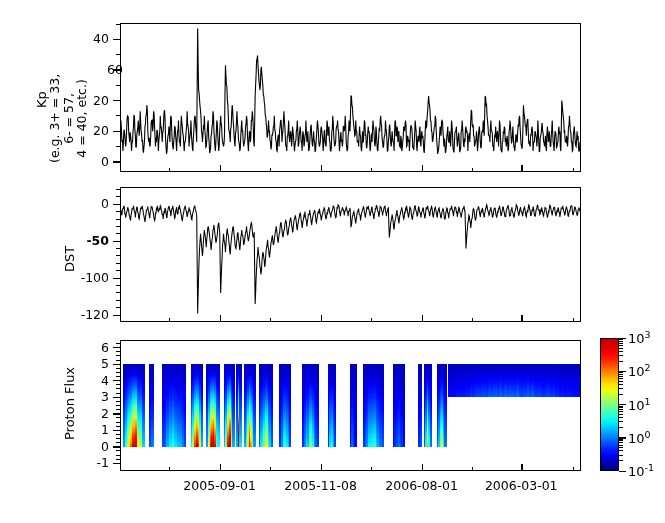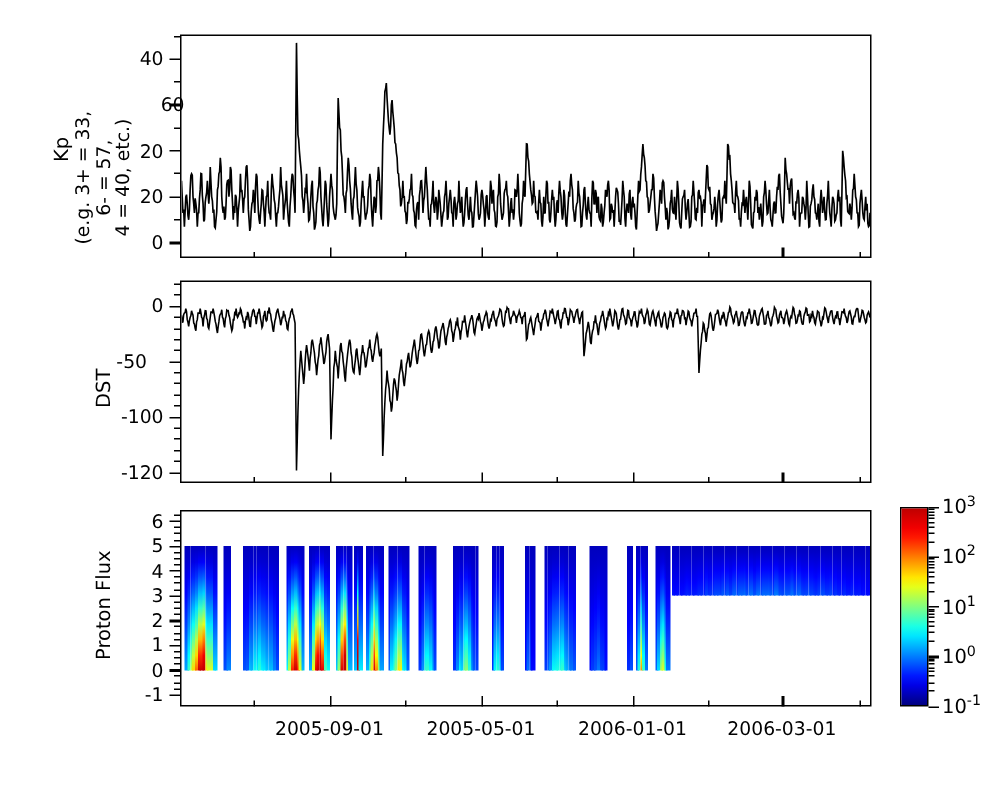--- a/index.html
+++ b/index.html
@@ -57,21 +57,21 @@
 </div>
 
 <div class="panel" style="left:120px;top:187px;width:461px;height:135px;"></div>
 
 <div class="ylabel" style="left:62px;top:272px;">DST</div>
 
 <div id="dst-ticks">
     <div class="tick" style="left: 113px; top: 203.756px; width: 7px; height: 1.3px;"></div>
     <div class="ticklbl" style="left: 57px; top: 196.256px; width: 52px;">0</div>
     <div class="tick" style="left: 113px; top: 240.7px; width: 7px; height: 1.3px;"></div>
-    <div class="ticklbl" style="left: 46px; top: 233.2px; width: 52px;">-50</div>
+    <div class="ticklbl" style="left: 57px; top: 233.2px; width: 52px; font-weight: bold;">-50</div>
     <div class="tick" style="left: 113px; top: 277.644px; width: 7px; height: 1.3px;"></div>
     <div class="ticklbl" style="left: 57px; top: 270.144px; width: 52px;">-100</div>
     <div class="tick" style="left: 113px; top: 314.589px; width: 7px; height: 1.3px;"></div>
     <div class="ticklbl" style="left: 57px; top: 307.089px; width: 52px;">-120</div>
     <div class="tick" style="left: 116.15px; top: 307.2px; width: 3.85px; height: 1px;"></div>
     <div class="tick" style="left: 116.15px; top: 299.811px; width: 3.85px; height: 1px;"></div>
     <div class="tick" style="left: 116.15px; top: 292.422px; width: 3.85px; height: 1px;"></div>
     <div class="tick" style="left: 116.15px; top: 285.033px; width: 3.85px; height: 1px;"></div>
     <div class="tick" style="left: 116.15px; top: 270.256px; width: 3.85px; height: 1px;"></div>
     <div class="tick" style="left: 116.15px; top: 262.867px; width: 3.85px; height: 1px;"></div>
@@ -376,22 +376,22 @@
     <div class="tick" style="left: 371.155px; top: 467px; width: 1px; height: 4px;"></div>
     <div class="tick" style="left: 472.135px; top: 168px; width: 1px; height: 4px;"></div>
     <div class="tick" style="left: 472.135px; top: 318px; width: 1px; height: 4px;"></div>
     <div class="tick" style="left: 472.135px; top: 467px; width: 1px; height: 4px;"></div>
     <div class="tick" style="left: 573.115px; top: 168px; width: 1px; height: 4px;"></div>
     <div class="tick" style="left: 573.115px; top: 318px; width: 1px; height: 4px;"></div>
     <div class="tick" style="left: 573.115px; top: 467px; width: 1px; height: 4px;"></div>
   </div>
 <div id="x-labels">
     <div class="xlbl" style="left: 169.685px; top: 478px; width: 100px;">2005-09-01</div>
-    <div class="xlbl" style="left: 270.665px; top: 478px; width: 100px;">2005-05-01</div>
-    <div class="xlbl" style="left: 371.645px; top: 478px; width: 100px;">2006-01-01</div>
+    <div class="xlbl" style="left: 270.665px; top: 478px; width: 100px;">2005-11-08</div>
+    <div class="xlbl" style="left: 371.645px; top: 478px; width: 100px;">2006-08-01</div>
     <div class="xlbl" style="left: 471.248px; top: 478px; width: 100px;">2006-03-01</div>
   </div>
 
 <div class="cbar" style="left:600px;top:338px;width:19px;height:133px;">
   <div id="cbar-grad" style="position: absolute; inset: 0px; background: linear-gradient(to top, rgb(0, 0, 128) 0%, rgb(0, 0, 179) 5%, rgb(0, 0, 230) 10%, rgb(0, 25, 255) 15%, rgb(0, 77, 255) 20%, rgb(0, 128, 255) 25%, rgb(0, 179, 255) 30%, rgb(0, 229, 255) 35%, rgb(26, 255, 229) 40%, rgb(77, 255, 179) 45%, rgb(128, 255, 128) 50%, rgb(179, 255, 76) 55%, rgb(229, 255, 26) 60%, rgb(255, 229, 0) 65%, rgb(255, 179, 0) 70%, rgb(255, 128, 0) 75%, rgb(255, 76, 0) 80%, rgb(255, 26, 0) 85%, rgb(242, 0, 0) 90%, rgb(217, 0, 0) 95%, rgb(191, 0, 0) 100%);"></div>
 </div>
 <div id="cbar-ticks">
     <div class="tick" style="left: 619px; top: 470.5px; width: 7px; height: 1.3px;"></div>
     <div class="tick" style="left: 619px; top: 437.25px; width: 7px; height: 1.3px;"></div>
     <div class="tick" style="left: 619px; top: 404px; width: 7px; height: 1.3px;"></div>

